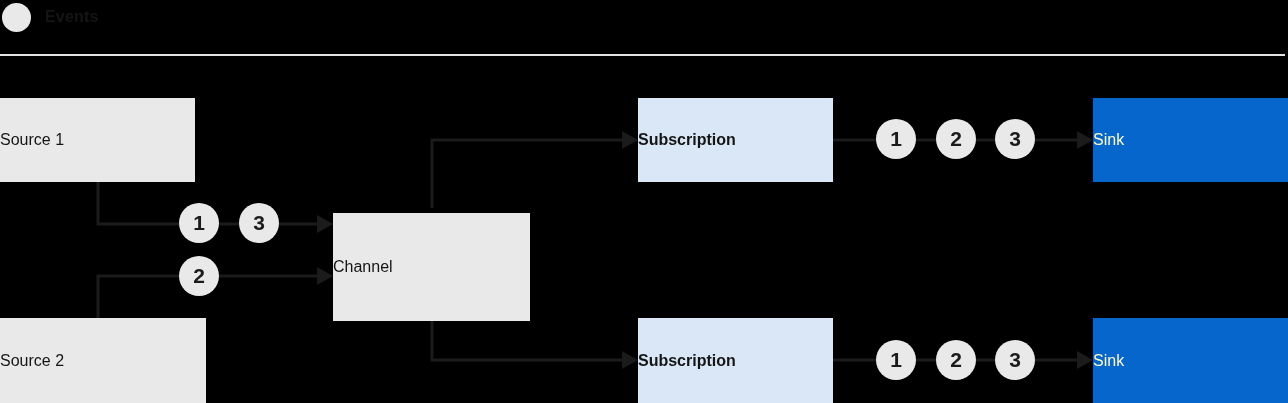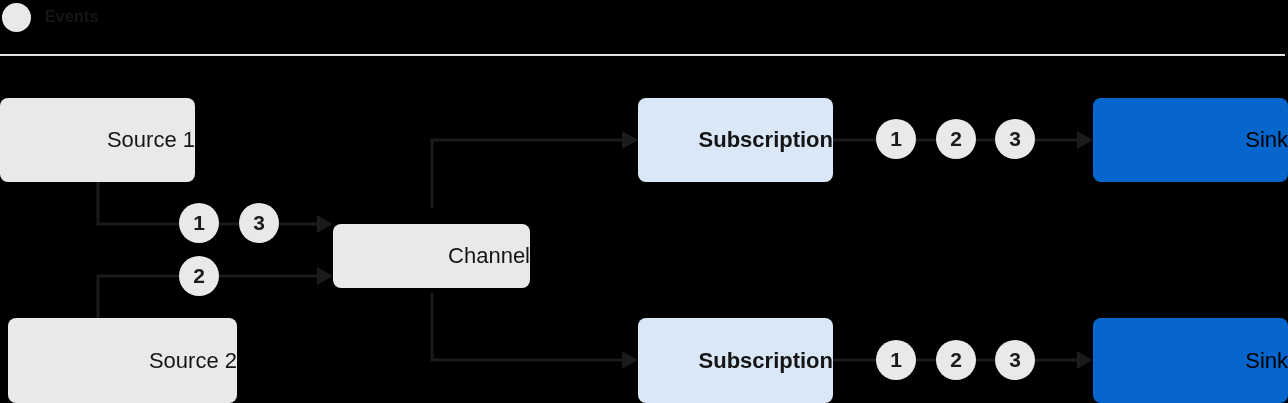--- a/index.html
+++ b/index.html
@@ -25,29 +25,29 @@
   }
   .divider {
     position: absolute; left: 0; top: 54px;
     width: 1285px; height: 2px; background: #e2e2e2;
   }
   
   .connectors { position: absolute; left: 0; top: 0; z-index: 1; }
   
   .node {
     position: absolute; z-index: 2;
-    display: flex; align-items: center; justify-content: flex-end;
-    font-size: 22px; color: #151515; border-radius: 8px;
+    display: flex; align-items: center; justify-content: flex-start;
+    font-size: 16px; color: #151515;
   }
   .node-gray  { background: #e9e9e9; }
   .node-lblue { background: #d9e7f7; font-weight: bold; }
-  .node-blue  { background: #0666cb; color: #000000; }
+  .node-blue  { background: #0666cb; color: #fef9c3; }
   .source1 { left: 0; top: 98px; width: 195px; height: 84px; }
-  .source2 { left: 8px; top: 318px; width: 229px; height: 85px; }
-  .channel { left: 333px; top: 224px; width: 197px; height: 64px; }
+  .source2 { left: 0; top: 318px; width: 206px; height: 85px; }
+  .channel { left: 333px; top: 213px; width: 197px; height: 108px; }
   .sub-top { left: 638px; top: 98px; width: 195px; height: 84px; }
   .sub-bot { left: 638px; top: 318px; width: 195px; height: 85px; }
   .sink-top { left: 1093px; top: 98px; width: 195px; height: 84px; }
   .sink-bot { left: 1093px; top: 318px; width: 195px; height: 85px; }
   
   .event-badge {
     position: absolute; z-index: 3;
     width: 40px; height: 40px; border-radius: 50%;
     background: #e9e9e9; color: #1b1b1b;
     font-size: 21px; font-weight: bold;

